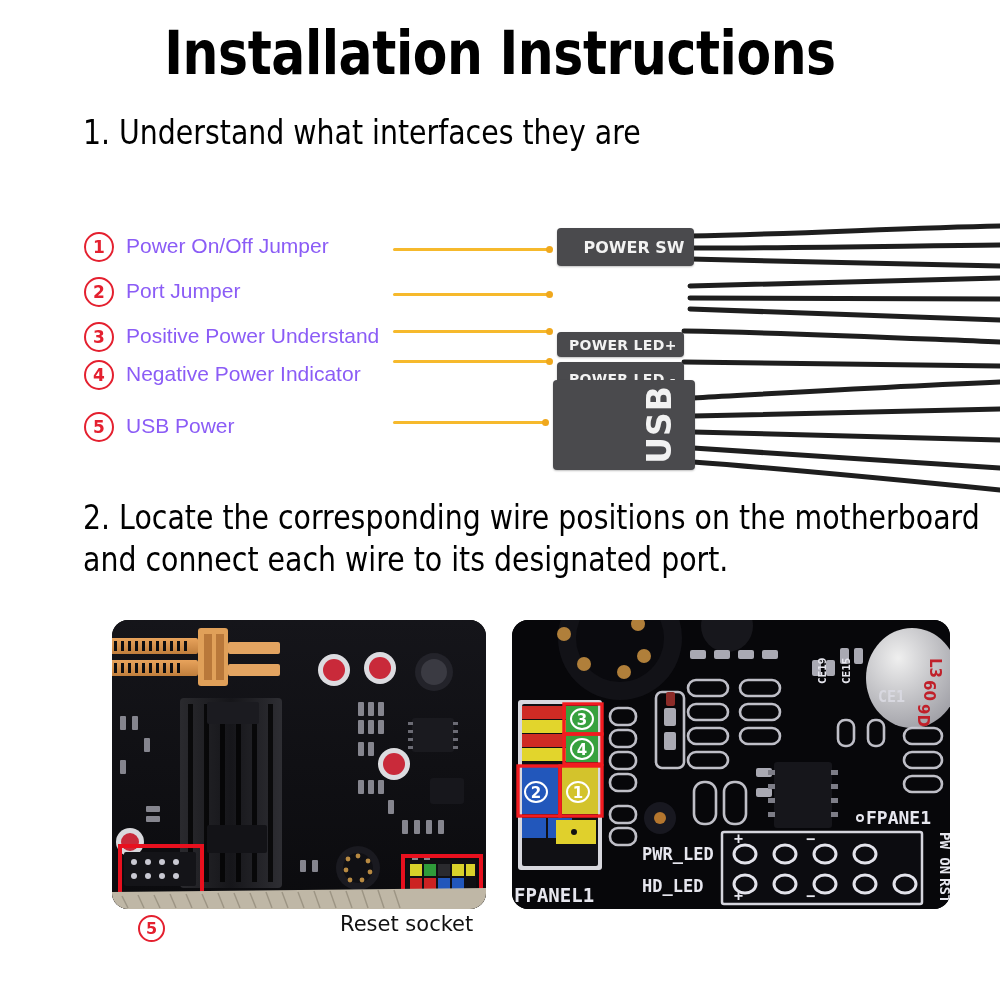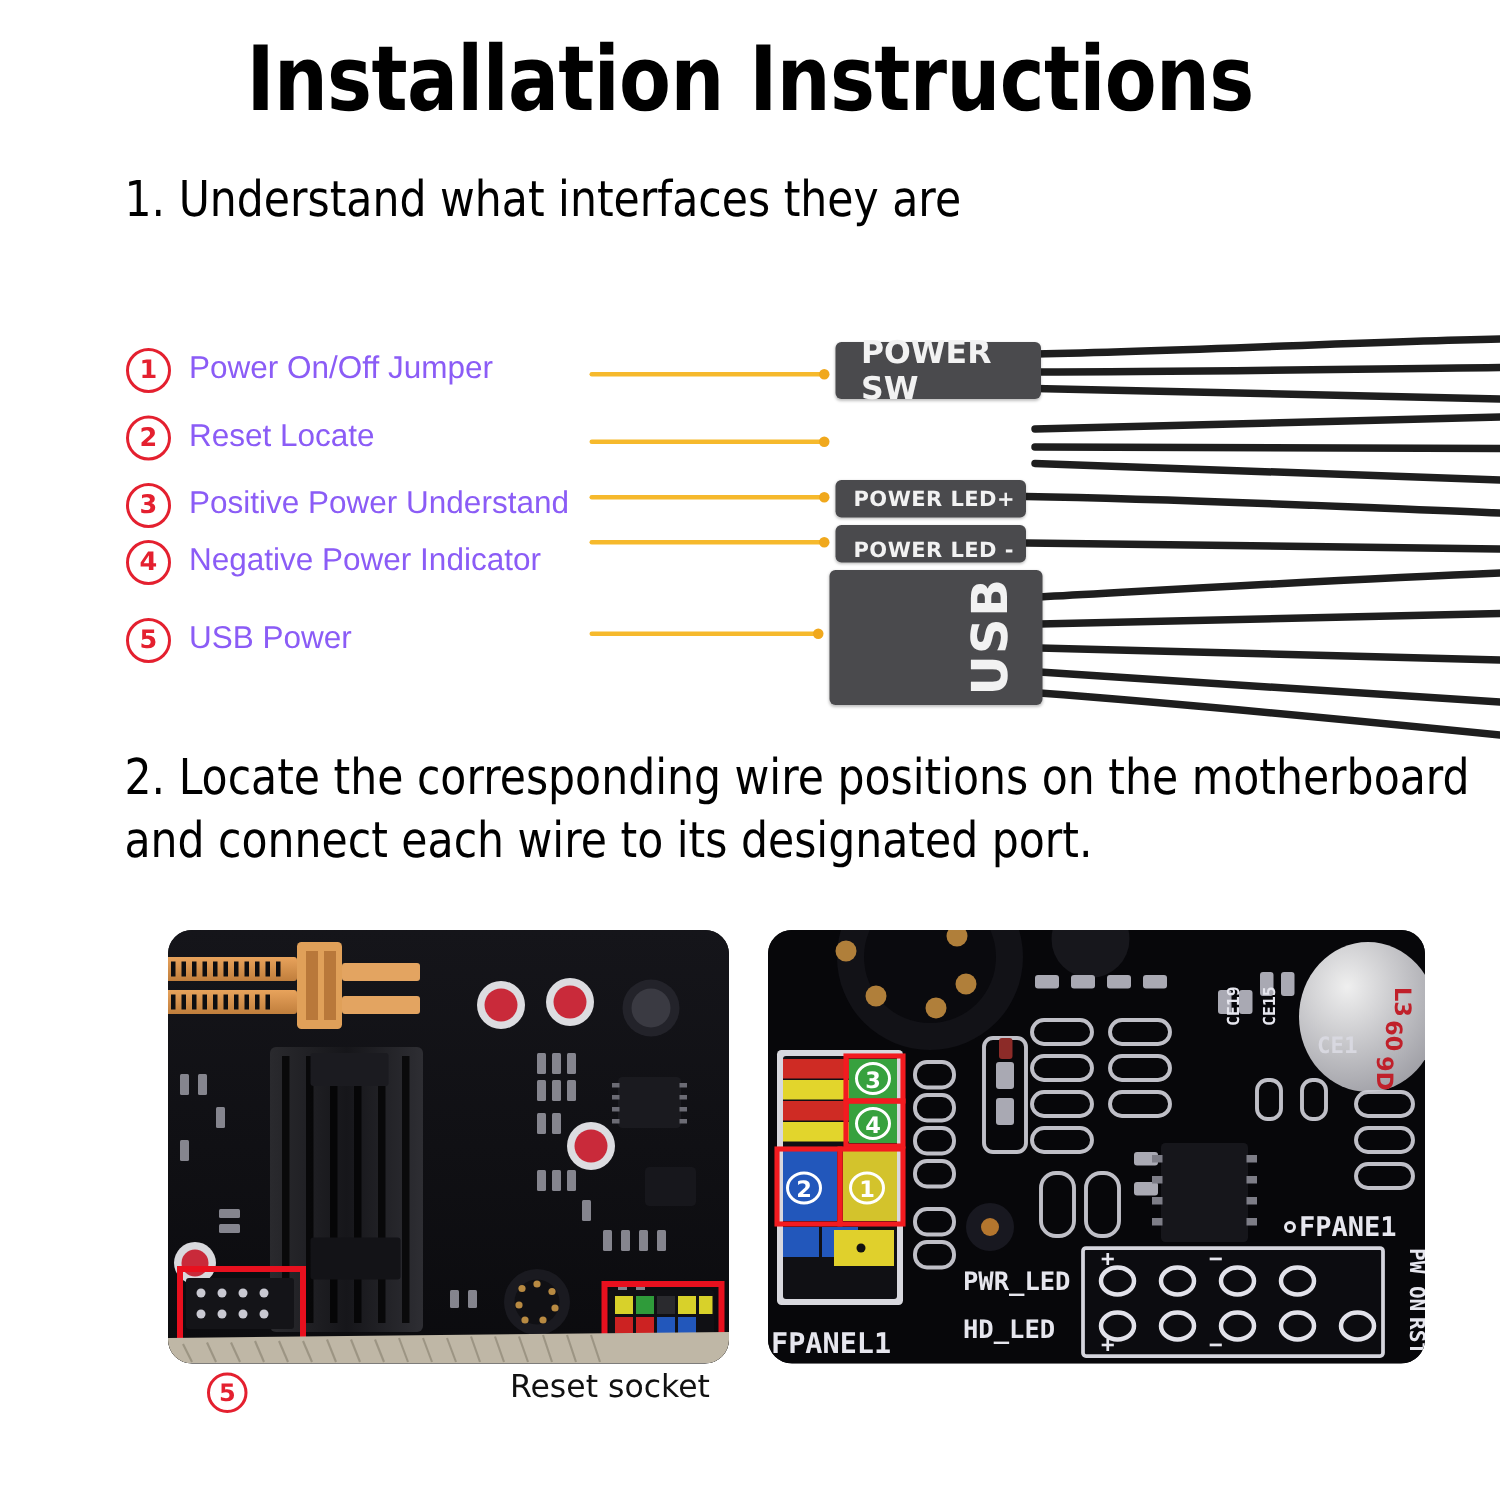--- a/index.html
+++ b/index.html
@@ -63,22 +63,22 @@
   }
 
   
   .conn {
     position: absolute; background: #4a4a4d; border-radius: 4px;
     color: #f2f2f2; font-family: "DejaVu Sans", sans-serif; font-weight: 600;
     display: flex; align-items: center;
     box-shadow: 0 1px 2px rgba(0,0,0,.25);
   }
   .conn span { display: block; }
-  .conn-big { font-size: 21px; padding-left: 17px; justify-content: center; }
-  .conn-small { font-size: 14px; padding-left: 12px; letter-spacing: .3px; }
+  .conn-big { font-size: 16px; padding-left: 17px; justify-content: center; }
+  .conn-small { font-size: 14px; padding-left: 12px; letter-spacing: .3px; margin-top: 12px; }
   #conn-usb {
     align-items: flex-end; justify-content: flex-end;
     padding: 0 16px 6px 0;
   }
   #conn-usb span {
     font-size: 33px; font-weight: 600; letter-spacing: 1px;
     writing-mode: vertical-rl; transform: rotate(180deg);
   }
 
   
@@ -120,21 +120,21 @@
 
   <div class="step-head" id="step1">1. Understand what interfaces they are</div>
 
   <div id="legend">
     <div class="legend-row" style="top:0px">
       <div class="num">1</div>
       <div class="lbl">Power On/Off Jumper</div>
     </div>
     <div class="legend-row" style="top:45px">
       <div class="num">2</div>
-      <div class="lbl">Reset Locate</div>
+      <div class="lbl">Port Jumper</div>
     </div>
     <div class="legend-row" style="top:90px">
       <div class="num">3</div>
       <div class="lbl">Positive Power Understand</div>
     </div>
     <div class="legend-row" style="top:128px">
       <div class="num">4</div>
       <div class="lbl">Negative Power Indicator</div>
     </div>
     <div class="legend-row" style="top:180px">

